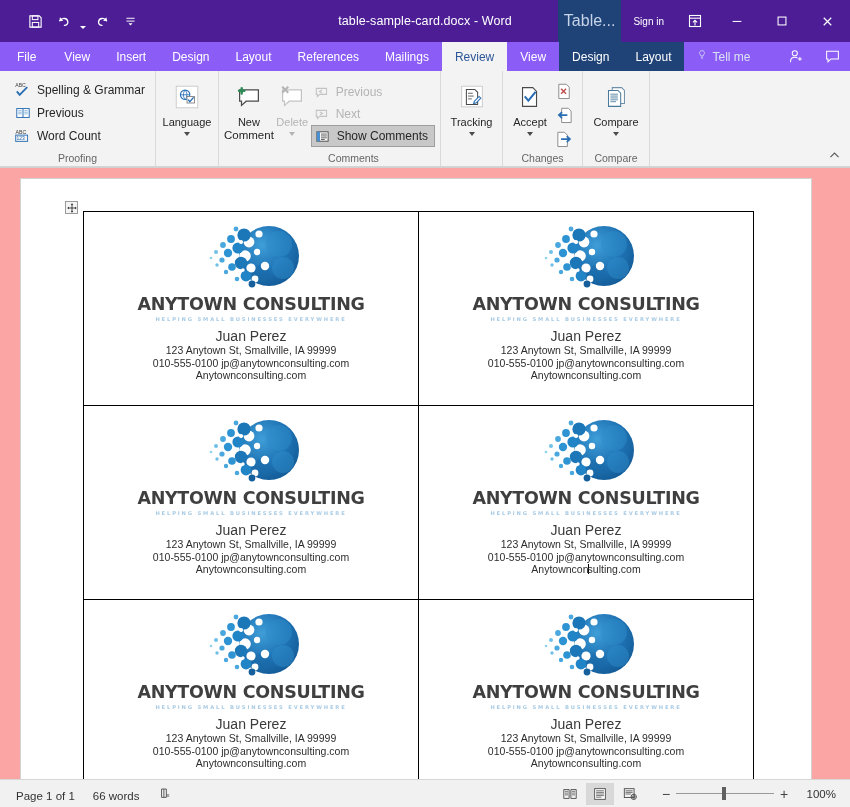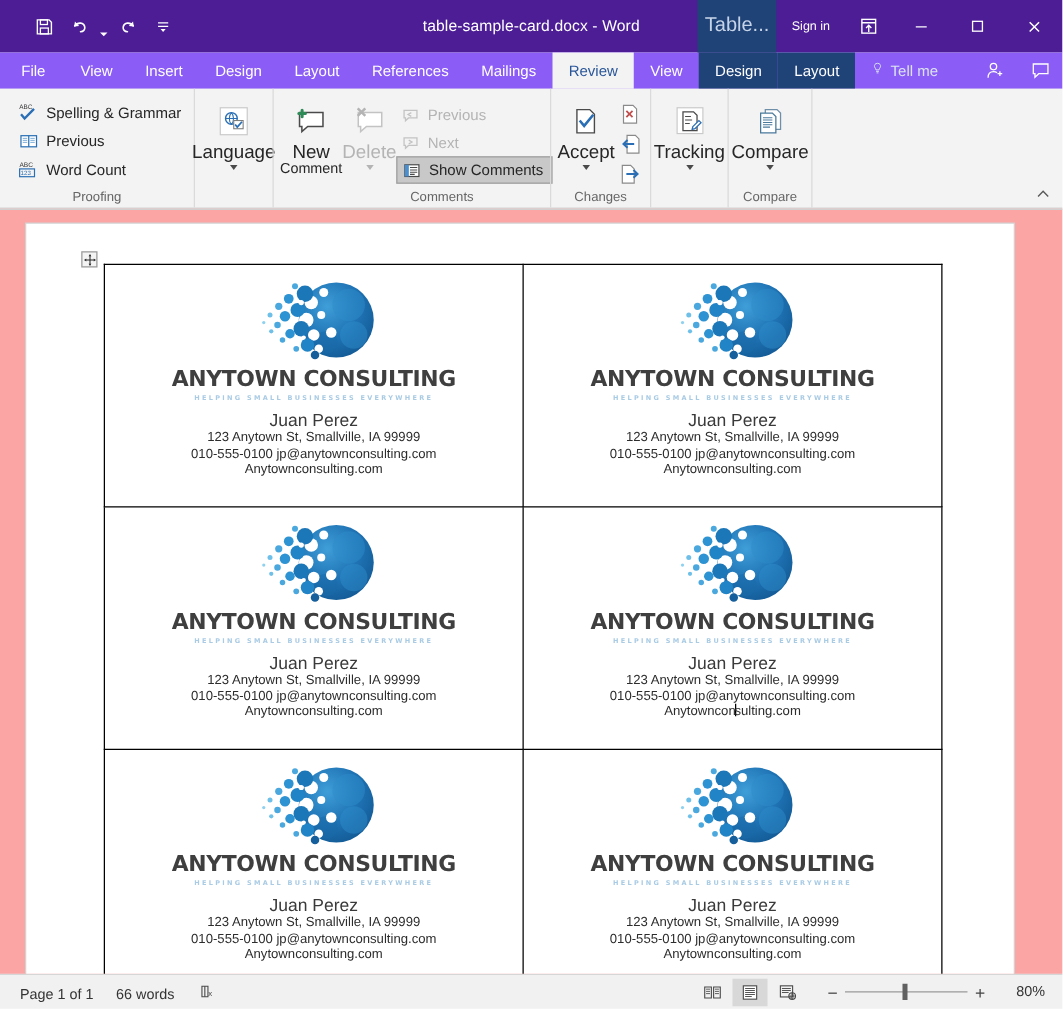--- a/index.html
+++ b/index.html
@@ -217,21 +217,21 @@
     padding-top: 4px;
     color: #262626;
   }
   .bigbtn .glyph {
     height: 34px;
     display: flex;
     align-items: center;
     justify-content: center;
   }
   .bigbtn .lbl {
-    font-size: 15px;
+    font-size: 11px;
     line-height: 12.5px;
     text-align: center;
     margin-top: 2px;
     white-space: nowrap;
   }
   .bigbtn .lbl2 { font-size: 11.5px; line-height: 12.5px; text-align:center; white-space: nowrap;}
   .bigbtn .arr {
     width: 0; height: 0;
     border-left: 3.5px solid transparent;
     border-right: 3.5px solid transparent;
@@ -642,20 +642,38 @@
                   <rect x="2" y="3" width="12" height="10" fill="#fff" stroke="#4a4a4a" stroke-width="1"></rect>
                   <rect x="2" y="3" width="3.4" height="10" fill="#4a8fd0"></rect>
                   <path d="M6.4 5.4h6.2 M6.4 7.4h6.2 M6.4 9.4h6.2 M6.4 11.2h4" stroke="#4a4a4a" stroke-width=".9"></path>
                 </svg>
             </span>
             <span>Show Comments</span>
           </div>
         </div>
       </div>
       <div class="group-label" style="margin-left:48px;">Comments</div>
+    </div>
+
+    <div class="group" style="width:62px;">
+      <div class="group-body" style="justify-content:center;">
+        <div class="bigbtn">
+          <span class="glyph">
+            <svg width="30" height="30" viewBox="0 0 32 32">
+                <rect x="5" y="4.5" width="22" height="22" fill="#fff" stroke="#c9c9c9" stroke-width="1"></rect>
+                <path d="M10 8h9l3 3v13H10z" fill="#fff" stroke="#4a4a4a" stroke-width="1.1"></path>
+                <path d="M11.8 12h5 M11.8 15h6 M11.8 18h4" stroke="#4a4a4a" stroke-width=".9"></path>
+                <path d="M18.4 20.6 L23.6 15.4 L25.4 17.2 L20.2 22.4 L17.8 23 Z" fill="#fff" stroke="#2a6fb5" stroke-width="1.1"></path>
+              </svg>
+          </span>
+          <span class="lbl">Tracking</span>
+          <span class="arr"></span>
+        </div>
+      </div>
+      <div class="group-label"></div>
     </div>
 
     <div class="group" style="width:80px;">
       <div class="group-body">
         <div class="bigbtn" style="width:46px;">
           <span class="glyph">
             <svg width="28" height="30" viewBox="0 0 30 32">
                 <path d="M7 6h11l4 4v16H7z" fill="#fff" stroke="#4a4a4a" stroke-width="1.2"></path>
                 <path d="M9.4 15.4 L13.2 20 L21 10.4" fill="none" stroke="#2a6fb5" stroke-width="2.2"></path>
               </svg>
@@ -685,38 +703,20 @@
             <span class="ic">
               <svg width="19" height="19" viewBox="0 0 20 20">
                   <path d="M3 2.4h7l3 3v12H3z" fill="#fff" stroke="#8a8a8a" stroke-width="1"></path>
                   <path d="M6.4 9.6 H15.4 M12.4 6.4 L15.8 9.6 L12.4 12.8" fill="none" stroke="#2a6fb5" stroke-width="1.7"></path>
                 </svg>
             </span>
           </div>
         </div>
       </div>
       <div class="group-label">Changes</div>
-    </div>
-
-    <div class="group" style="width:62px;">
-      <div class="group-body" style="justify-content:center;">
-        <div class="bigbtn">
-          <span class="glyph">
-            <svg width="30" height="30" viewBox="0 0 32 32">
-                <rect x="5" y="4.5" width="22" height="22" fill="#fff" stroke="#c9c9c9" stroke-width="1"></rect>
-                <path d="M10 8h9l3 3v13H10z" fill="#fff" stroke="#4a4a4a" stroke-width="1.1"></path>
-                <path d="M11.8 12h5 M11.8 15h6 M11.8 18h4" stroke="#4a4a4a" stroke-width=".9"></path>
-                <path d="M18.4 20.6 L23.6 15.4 L25.4 17.2 L20.2 22.4 L17.8 23 Z" fill="#fff" stroke="#2a6fb5" stroke-width="1.1"></path>
-              </svg>
-          </span>
-          <span class="lbl">Tracking</span>
-          <span class="arr"></span>
-        </div>
-      </div>
-      <div class="group-label"></div>
     </div>
 
     <div class="group" style="width:67px;">
       <div class="group-body" style="justify-content:center;">
         <div class="bigbtn wide">
           <span class="glyph">
             <svg width="30" height="30" viewBox="0 0 32 32">
                 <path d="M12 6h10l3 3v14H12z" fill="#fff" stroke="#6f8fa8" stroke-width="1.1"></path>
                 <path d="M8 9h10l3 3v14H8z" fill="#fff" stroke="#4a7a9b" stroke-width="1.1"></path>
                 <path d="M10 13h8 M10 15h8 M10 17h8 M10 19h8 M10 21h6" stroke="#4a7a9b" stroke-width=".9"></path>
@@ -1177,17 +1177,17 @@
             <path d="M10.3 12.2h5.8 M13.2 9.2c1.3 1.8 1.3 4.2 0 6 M13.2 9.2c-1.3 1.8-1.3 4.2 0 6" stroke="#4a4a4a" stroke-width=".7" fill="none"></path>
           </svg>
       </div>
       <div class="zoom-ctl">
         <span class="zoom-sign">−</span>
         <span class="ztrack">
             <span class="zthumb"></span>
           </span>
         <span class="zoom-sign">+</span>
       </div>
-      <span class="zlevel">80%</span>
+      <span class="zlevel">100%</span>
     </div>
   </div>
 
 </div>
 
 </body></html>

